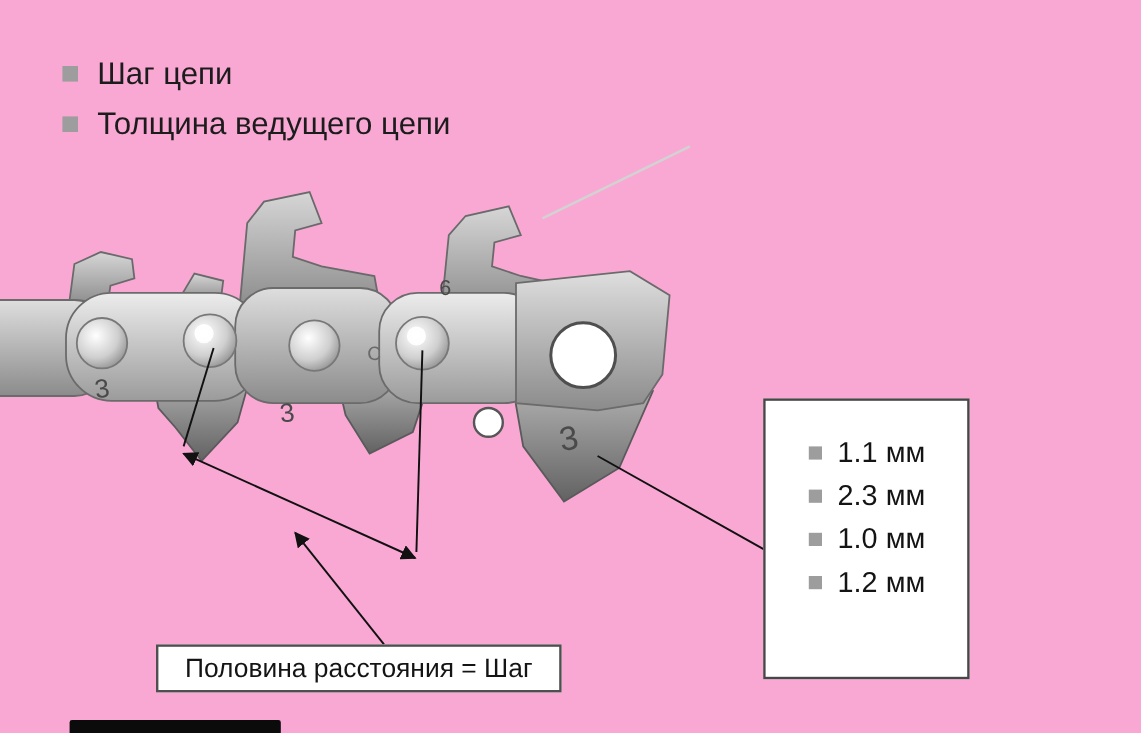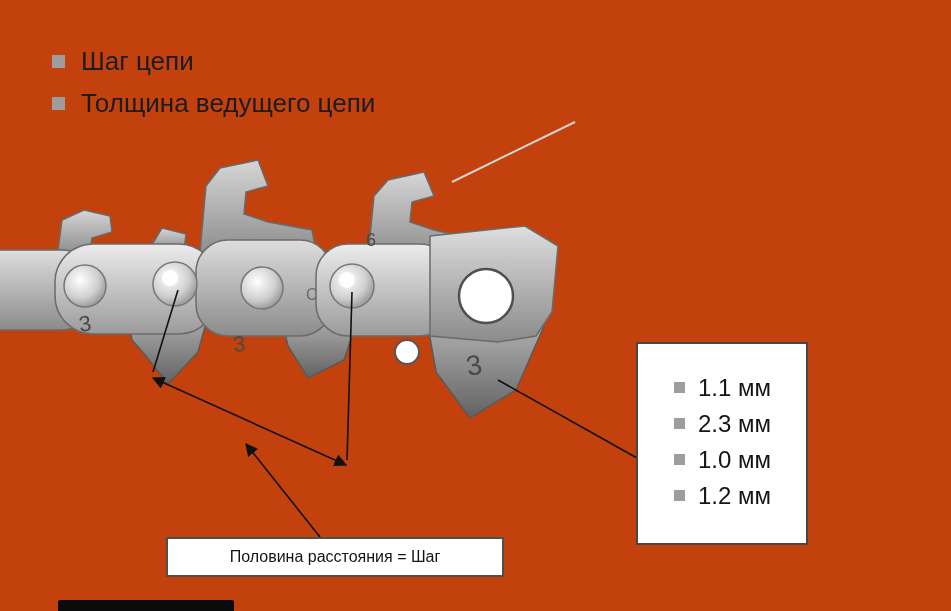--- a/index.html
+++ b/index.html
@@ -1,43 +1,43 @@
 <!DOCTYPE html>
 <html><head>
 <meta charset="utf-8">
 <style>
   html,body{margin:0;padding:0;background:#ffffff;}
   .canvas{
     position:relative;
     width:951px;height:611px;
-    background:#c2410c;
+    background:#f9a8d4;
     overflow:hidden;
     font-family:"Liberation Sans", sans-serif;
     color:#1f1f1f;
   }
   
   .legend{position:absolute;left:52px;top:46px;}
   .legend-row{display:flex;align-items:center;margin-bottom:12px;}
   .sq{width:13px;height:13px;background:#9d9d9d;margin-right:16px;flex:0 0 auto;}
   .legend-text{font-size:26px;line-height:30px;color:#1c1c1c;}
 
   
   .chain-svg{position:absolute;left:0;top:0;width:951px;height:611px;}
 
   
   .pitch-box{
     position:absolute;left:130px;top:537px;width:334px;height:36px;
     border:2px solid #4f4f4f;background:#ffffff;
     display:flex;align-items:center;justify-content:center;
-    font-size:16px;color:#141414;margin-left:36px;
+    font-size:22px;color:#141414;
   }
 
   
   .thickness-box{
-    position:absolute;left:636px;top:342px;width:172px;height:203px;
+    position:absolute;left:636px;top:332px;width:172px;height:234px;
     border:2px solid #474747;background:#ffffff;
     box-sizing:border-box;
     padding:30px 16px 0 36px;
   }
   .th-row{display:flex;align-items:center;margin-bottom:9px;}
   .th-sq{width:11px;height:11px;background:#9d9d9d;margin-right:13px;flex:0 0 auto;}
   .th-label{font-size:24px;color:#141414;line-height:27px;}
 
   
   .watermark{

